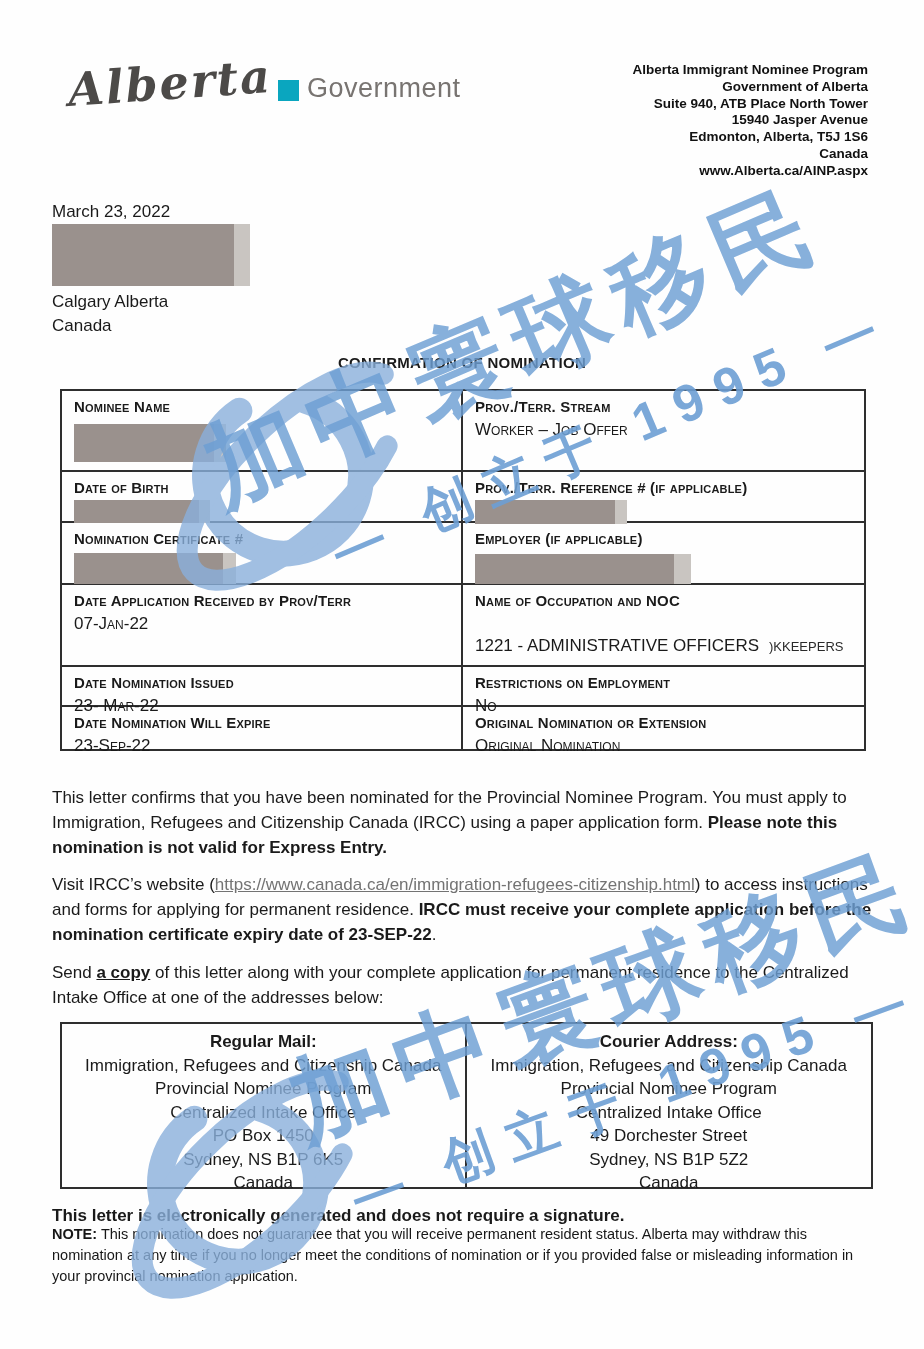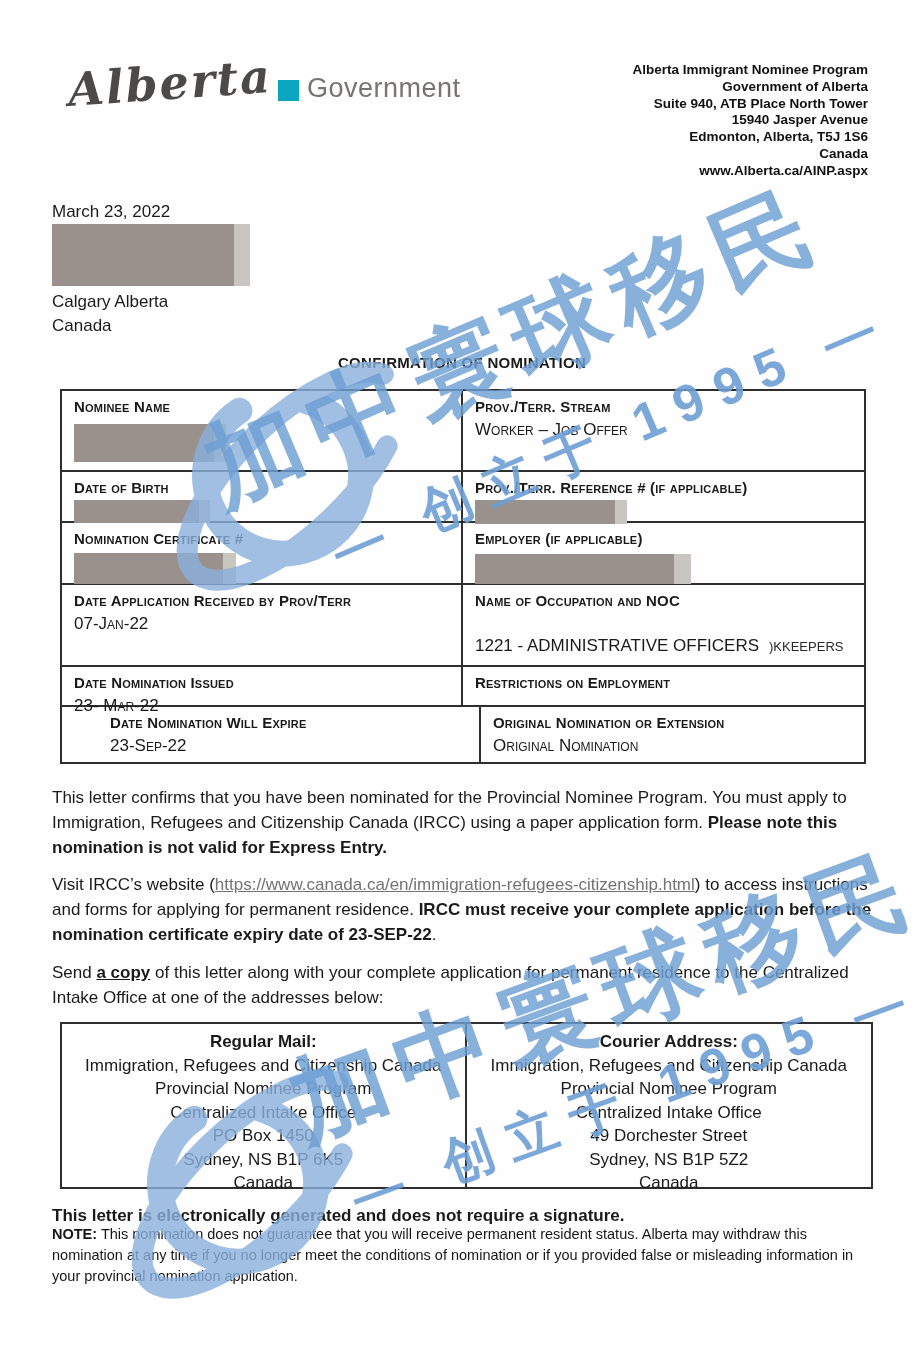--- a/index.html
+++ b/index.html
@@ -32,21 +32,21 @@
                 border:2px solid #2e2e2e; }
   .trow { display:flex; border-bottom:2px solid #2e2e2e; }
   .trow:last-child { border-bottom:none; }
   .tcell { width:50%; padding:7px 0 0 12px; position:relative; }
   .tcell.left { border-right:2px solid #2e2e2e; }
   .tlabel { font-size:15px; font-weight:bold; font-variant:small-caps; letter-spacing:0.2px; }
   .tvalue { font-size:17px; font-variant:small-caps; margin-top:5px; }
   .tvalue.plain { font-variant:normal; }
   .frag { font-size:13px; margin-left:10px; color:#2a2a2a; }
   .r1 { height:81px; } .r2 { height:51px; } .r3 { height:62px; }
-  .r4 { height:82px; } .r5 { height:40px; } .r6 { height:55px;padding-left:36px; }
+  .r4 { height:82px; } .r5 { height:40px; } .r6 { height:42px; }
 
   
   .para { position:absolute; left:52px; width:826px; font-size:17px; line-height:25px; }
   .p1 { top:785px; } .p2 { top:872px; } .p3 { top:960px; }
   .b { font-weight:bold; }
   .u { text-decoration:underline; }
   a.doclink { color:#737373; text-decoration:underline; }
 
   
   .addr-table { position:absolute; left:60px; top:1022px; width:813px; height:167px;
@@ -143,20 +143,21 @@
         </div>
       </div>
     </div>
     <div class="trow r5">
       <div class="tcell left">
         <div class="tlabel">Date Nomination Issued</div>
         <div class="tvalue">23- Mar-22</div>
       </div>
       <div class="tcell">
         <div class="tlabel">Restrictions on Employment</div>
+        <div class="tvalue">No</div>
       </div>
     </div>
     <div class="trow r6">
       <div class="tcell left">
         <div class="tlabel">Date Nomination Will Expire</div>
         <div class="tvalue">23-Sep-22</div>
       </div>
       <div class="tcell">
         <div class="tlabel">Original Nomination or Extension</div>
         <div class="tvalue">Original Nomination</div>

